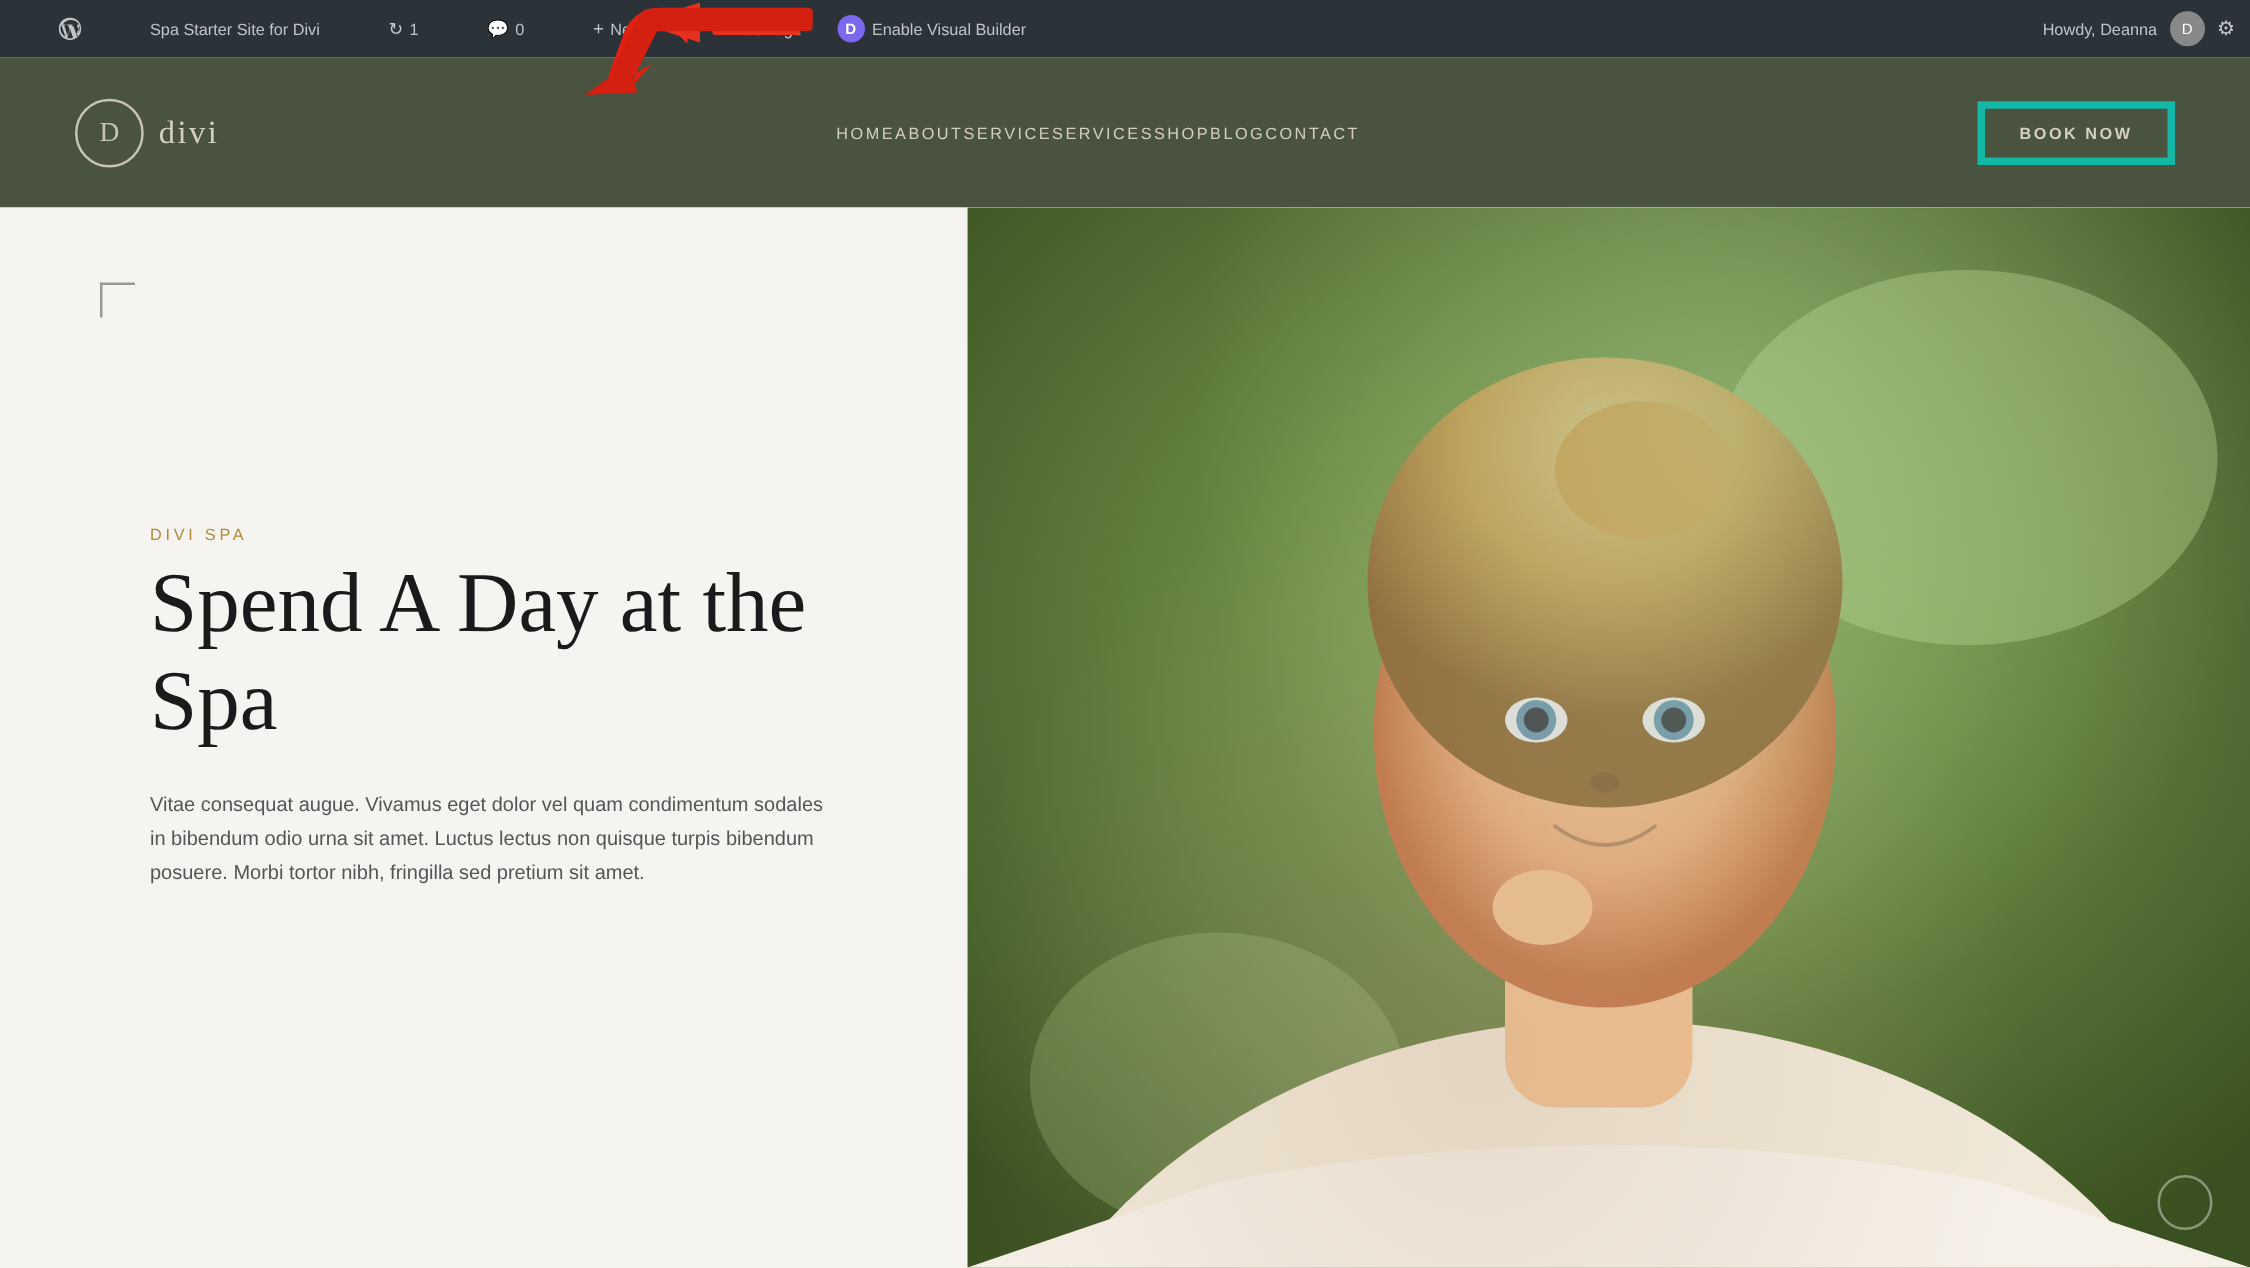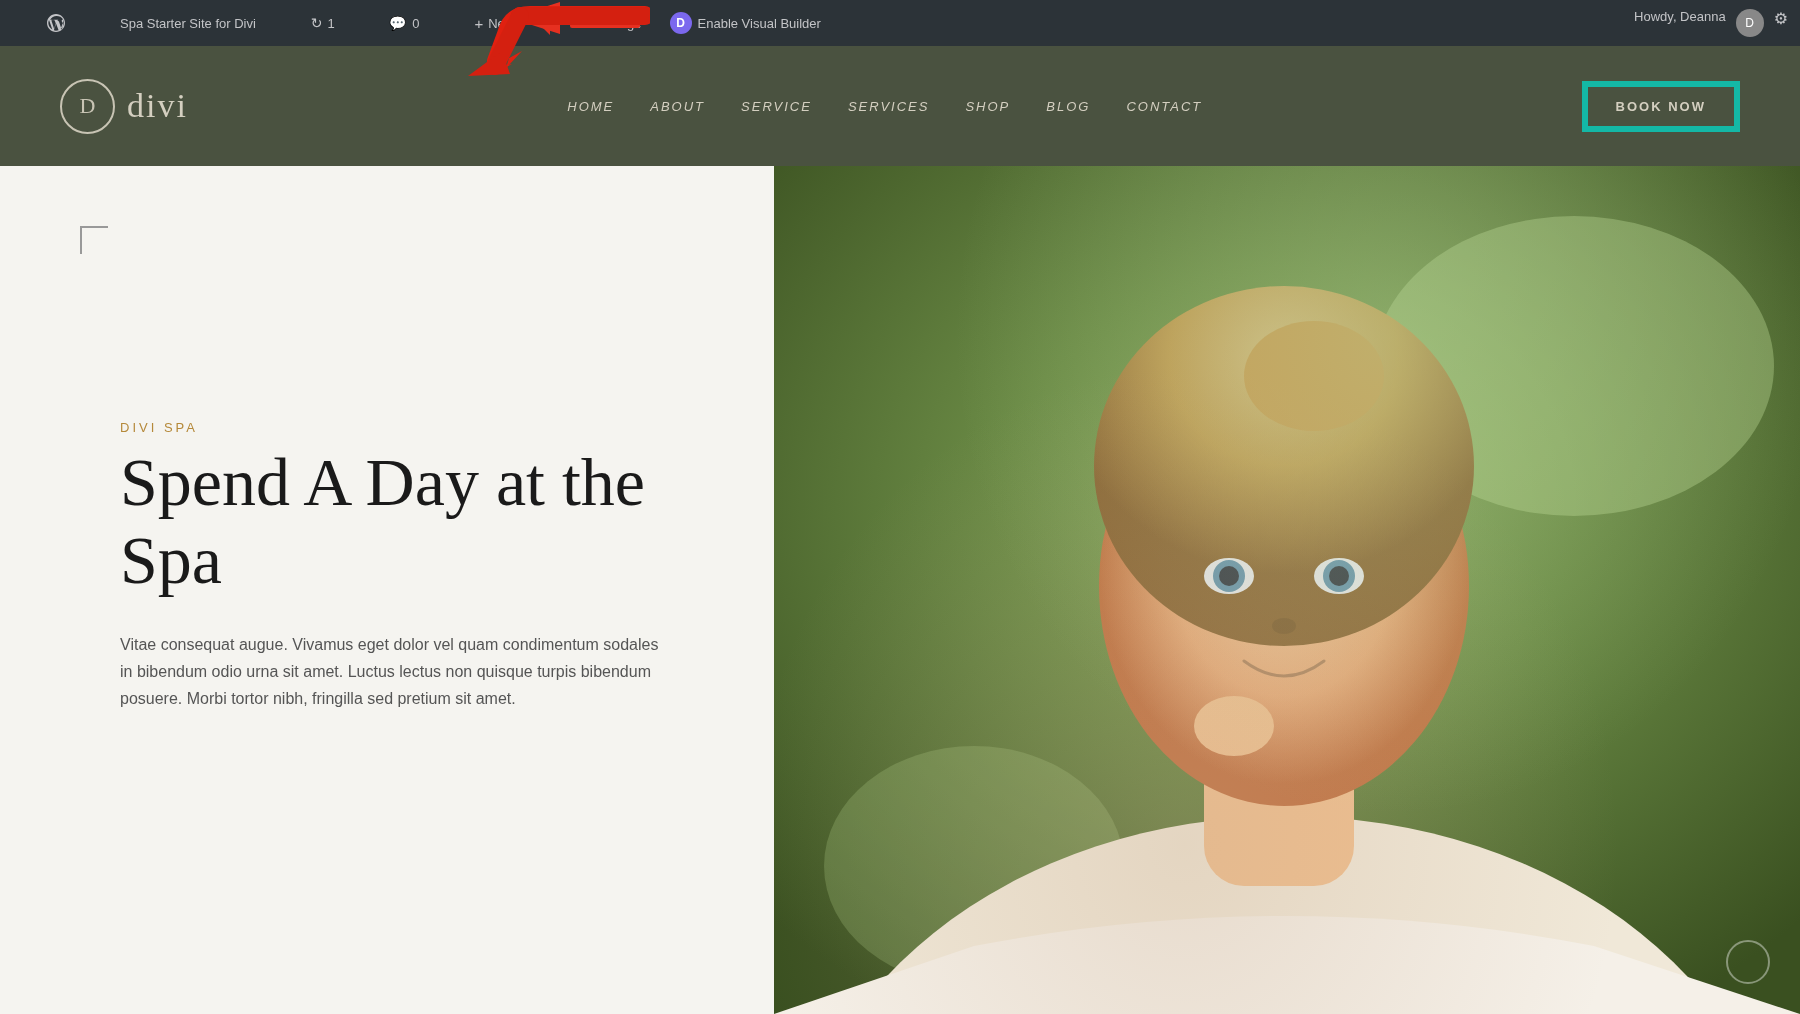--- a/index.html
+++ b/index.html
@@ -25,21 +25,21 @@
       font-size: 13px;
       cursor: pointer;
       padding: 4px 6px;
       border-radius: 3px;
       white-space: nowrap;
       margin-left: 29px;
     }
     .admin-bar-right {
       margin-left: auto;
       display: flex;
-      align-items: flex-start;
+      align-items: center;
       gap: 10px;
       color: #c3c4c7;
       font-size: 13px;
     }
     .divi-badge {
       background: #7b68ee;
       color: white;
       border-radius: 50%;
       width: 22px;
       height: 22px;
@@ -92,29 +92,27 @@
       border-radius: 50%;
       display: flex;
       align-items: center;
       justify-content: center;
       color: #c8c4b4;
       font-size: 22px;
       font-family: Georgia, serif;
     }
     .logo-text {
       color: #d4cfc0;
-      font-size: 34px;
+      font-size: 26px;
       font-family: Georgia, serif;
       letter-spacing: 2px;
     }
     .site-nav {
       display: flex;
       align-items: center;
-      gap: 36px;
-      font-style: italic;
     }
     .nav-item {
       color: #d4cfc0;
       font-size: 13px;
       letter-spacing: 2px;
       font-weight: 500;
       cursor: pointer;
       text-transform: uppercase;
       font-family: Arial, sans-serif;
     }

